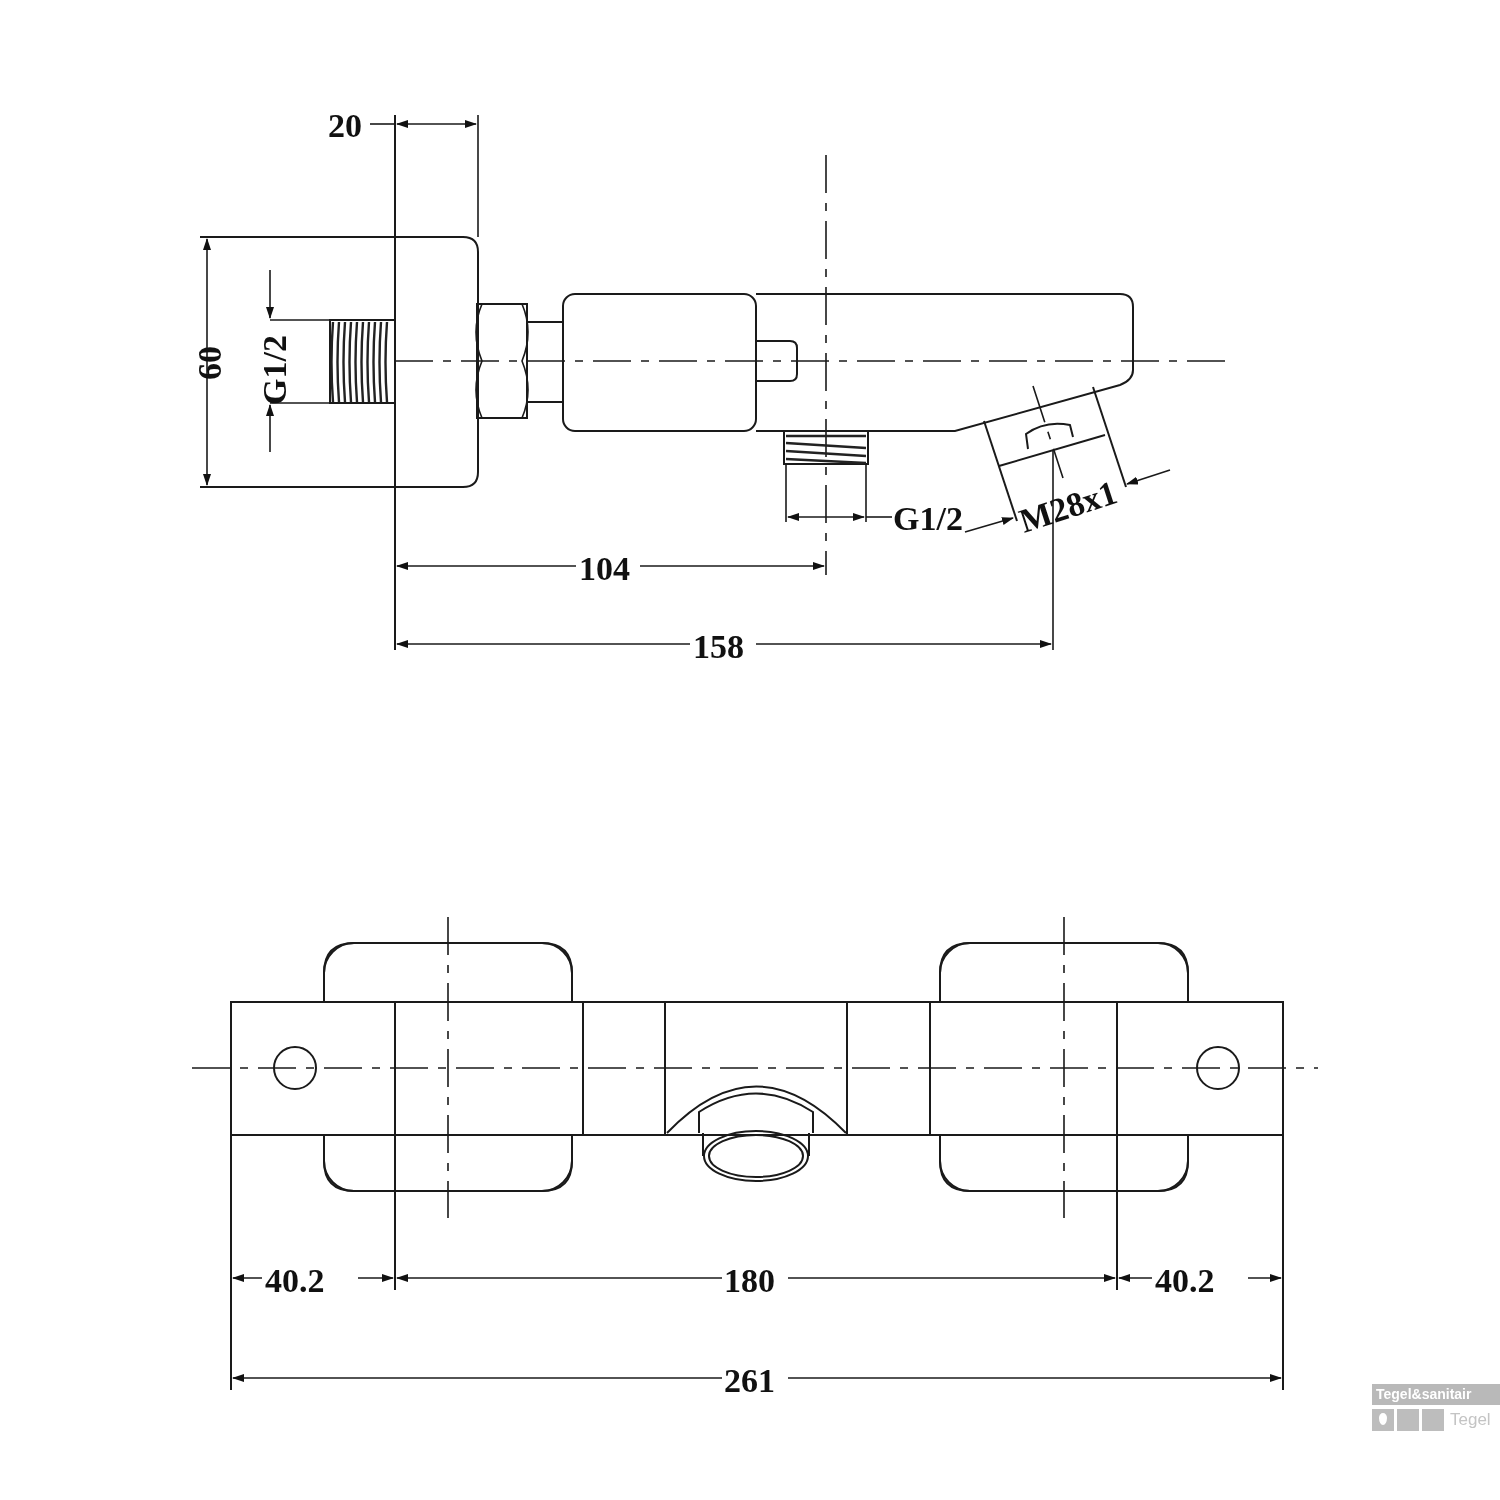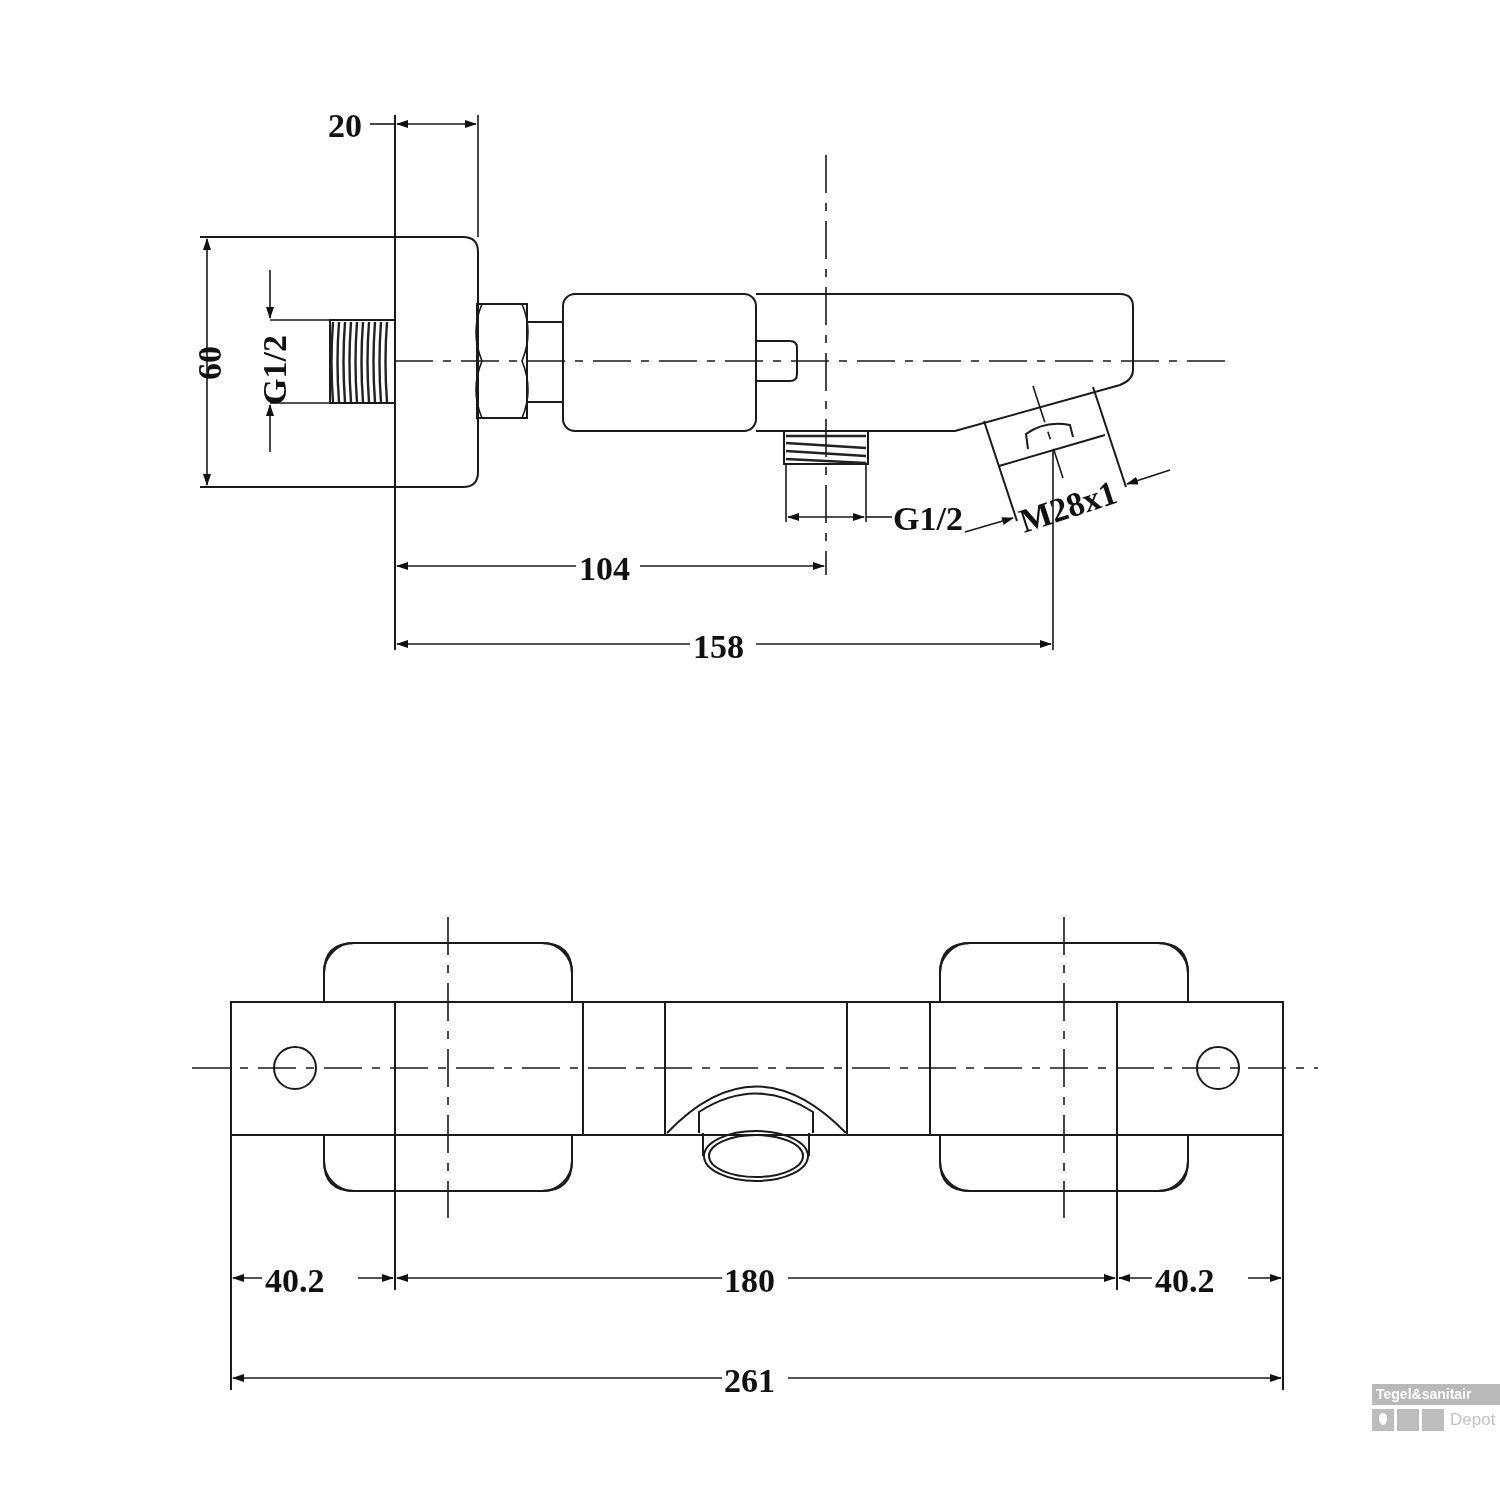--- a/index.html
+++ b/index.html
@@ -186,15 +186,15 @@
 </svg>
 
 <div id="watermark">
   <div id="wm-top">Tegel&amp;sanitair</div>
   <div id="wm-bottom">
     <div class="wm-sq">
         <div class="wm-drop"></div>
       </div>
     <div class="wm-sq"></div>
     <div class="wm-sq"></div>
-    <span id="wm-depot">Depot</span>
+    <span id="wm-depot">Tegel</span>
   </div>
 </div>
 
 </body></html>

